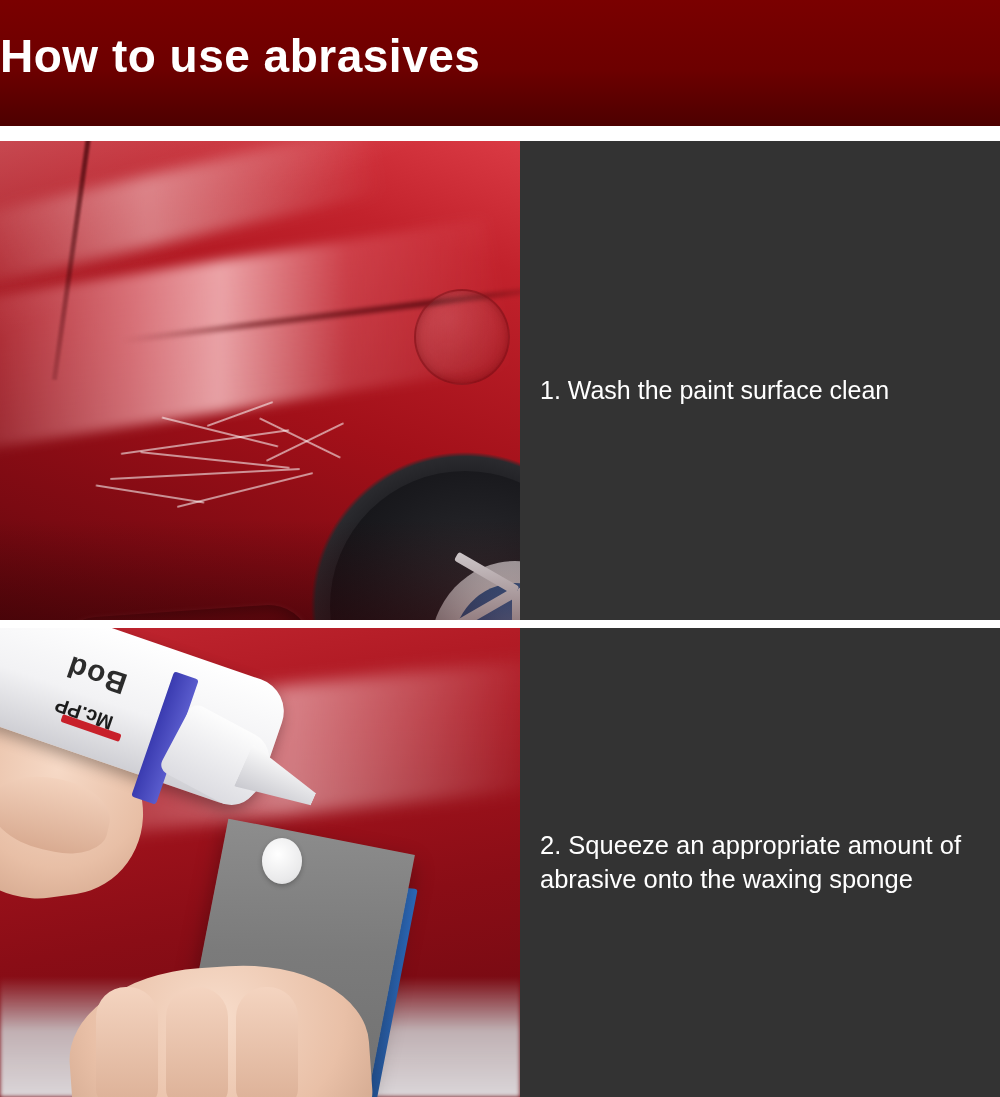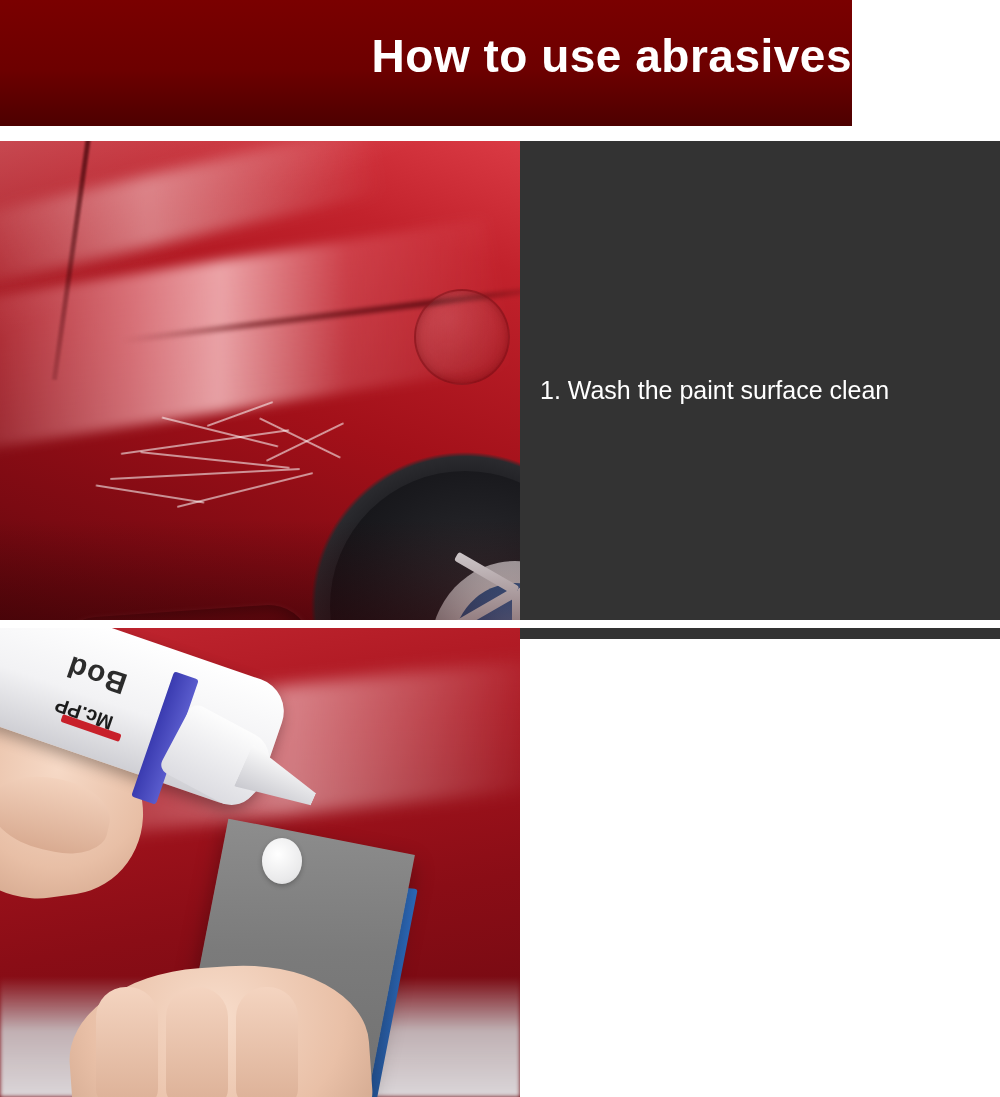--- a/index.html
+++ b/index.html
@@ -18,26 +18,26 @@
     width: 1000px;
     height: 1097px;
     background: #ffffff;
   }
 
   
   .banner {
     position: absolute;
     left: 0;
     top: 0;
-    width: 852px;
+    width: 1000px;
     height: 126px;
     background: linear-gradient(180deg, #7a0000 0%, #6d0000 55%, #4d0000 100%);
     display: flex;
     align-items: center;
-    justify-content: flex-end;
+    justify-content: flex-start;
   }
   .banner-title {
     color: #ffffff;
     font-size: 46px;
     font-weight: bold;
     letter-spacing: 0.5px;
     text-align: center;
     line-height: 1;
     margin-bottom: 14px;
   }
@@ -422,15 +422,18 @@
       <div class="p2-sponge-edge"></div>
       <div class="p2-sponge"></div>
       <div class="p2-dollop"></div>
 
       <div class="p2-hand-bottom"></div>
       <div class="p2-finger" style="left:96px;"></div>
       <div class="p2-finger" style="left:166px;"></div>
       <div class="p2-finger" style="left:236px;"></div>
     </div>
 
+    <div class="caption-panel">
+      <div class="caption-text">2. Squeeze an appropriate amount of abrasive onto the waxing sponge</div>
+    </div>
   </div>
 
 </div>
 
 </body></html>

